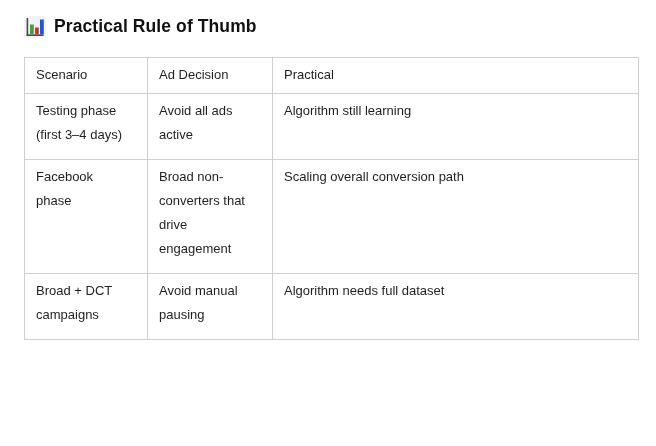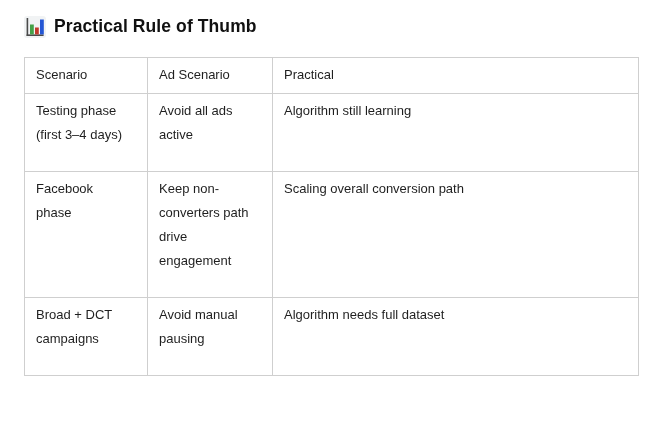--- a/index.html
+++ b/index.html
@@ -35,21 +35,21 @@
     text-align: left;
     vertical-align: top;
     font-size: 13px;
     line-height: 24px;
     font-weight: 400;
     color: #1f1f1f;
     padding: 5px 11px 6px 11px;
     word-wrap: break-word;
   }
   .rule-table th.col-scenario, .rule-table td.col-scenario { padding-right: 16px; }
-  .rule-table tbody td { padding-bottom: 24px; }
+  .rule-table tbody td { padding-bottom: 12px; }
   col.c-scenario { width: 123px; }
   col.c-decision { width: 125px; }
   col.c-rationale { width: 366px; }
 </style>
 </head>
 <body>
 
 <div class="page">
 
   <div class="title-row">
@@ -68,33 +68,33 @@
 
   <table class="rule-table">
     <colgroup>
       <col class="c-scenario">
       <col class="c-decision">
       <col class="c-rationale">
     </colgroup>
     <thead>
       <tr>
         <th class="col-scenario">Scenario</th>
-        <th>Ad Scenario</th>
+        <th>Ad Decision</th>
         <th>Practical</th>
       </tr>
     </thead>
     <tbody>
       <tr>
         <td class="col-scenario">Testing phase (first 3–4 days)</td>
         <td>Avoid all ads active</td>
         <td>Algorithm still learning</td>
       </tr>
       <tr>
         <td class="col-scenario">Facebook phase</td>
-        <td>Keep non-converters path drive engagement</td>
+        <td>Broad non-converters that drive engagement</td>
         <td>Scaling overall conversion path</td>
       </tr>
       <tr>
         <td class="col-scenario">Broad + DCT campaigns</td>
         <td>Avoid manual pausing</td>
         <td>Algorithm needs full dataset</td>
       </tr>
     </tbody>
   </table>
 

